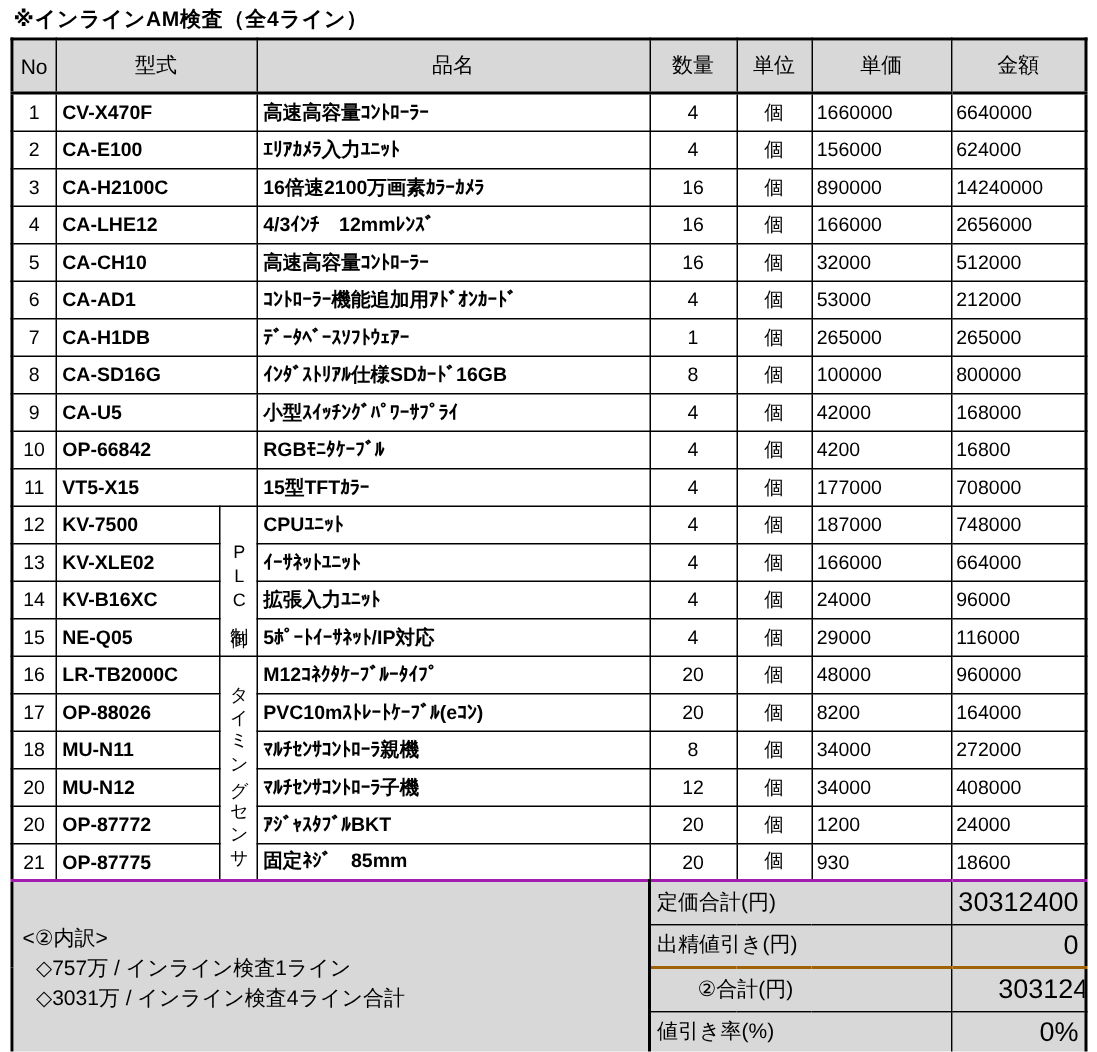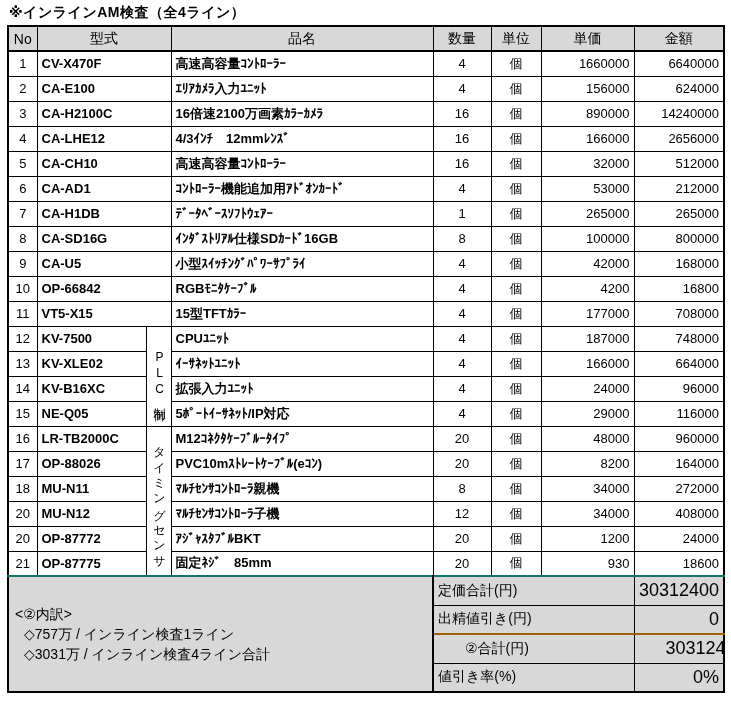--- a/index.html
+++ b/index.html
@@ -35,32 +35,32 @@
   col.c-uprice{ width: 93px; }
   col.c-amt   { width: 90px; }
 
   th, td {
     border: 1px solid #000;
     font-size: 13px;
     overflow: hidden;
     white-space: nowrap;
     padding: 0 3px;
   }
-  thead tr { height: 25px; }
+  thead tr { height: 36px; }
   thead th {
     background: #d8d8d8;
     font-size: 14px;
     font-weight: normal;
     text-align: center;
     border-bottom: 2px solid #000;
   }
   tbody tr { height: 25px; }
   td.c { text-align: center; }
   td.l { text-align: left; padding-left: 4px; font-weight: bold; }
-  td.r { text-align: right; padding-right: 4px; }
+  td.r { padding-right: 4px; }
 
   td.vert { padding: 0; vertical-align: middle; }
   .vtext {
     writing-mode: vertical-rl;
     text-orientation: upright;
     margin: 0 auto;
     font-size: 12px;
     letter-spacing: 2px;
     line-height: 25px;
   }
@@ -81,21 +81,21 @@
     font-size: 14px;
     text-align: left;
     padding-left: 4px;
   }
   td.total-value {
     background: #d8d8d8;
     font-size: 18px;
     text-align: right;
     padding-right: 4px;
   }
-  tr.first-bottom td { border-top: 2px solid #0f766e; }
+  tr.first-bottom td { border-top: 2px solid #a21caf; }
   tr.emph td { border-top: 2px solid #a16207; padding-left: 31px; }
 </style>
 </head>
 <body>
 
 <div class="title">※インラインAM検査（全4ライン）</div>
 
 <table class="quote">
   <colgroup>
     <col class="c-no">

